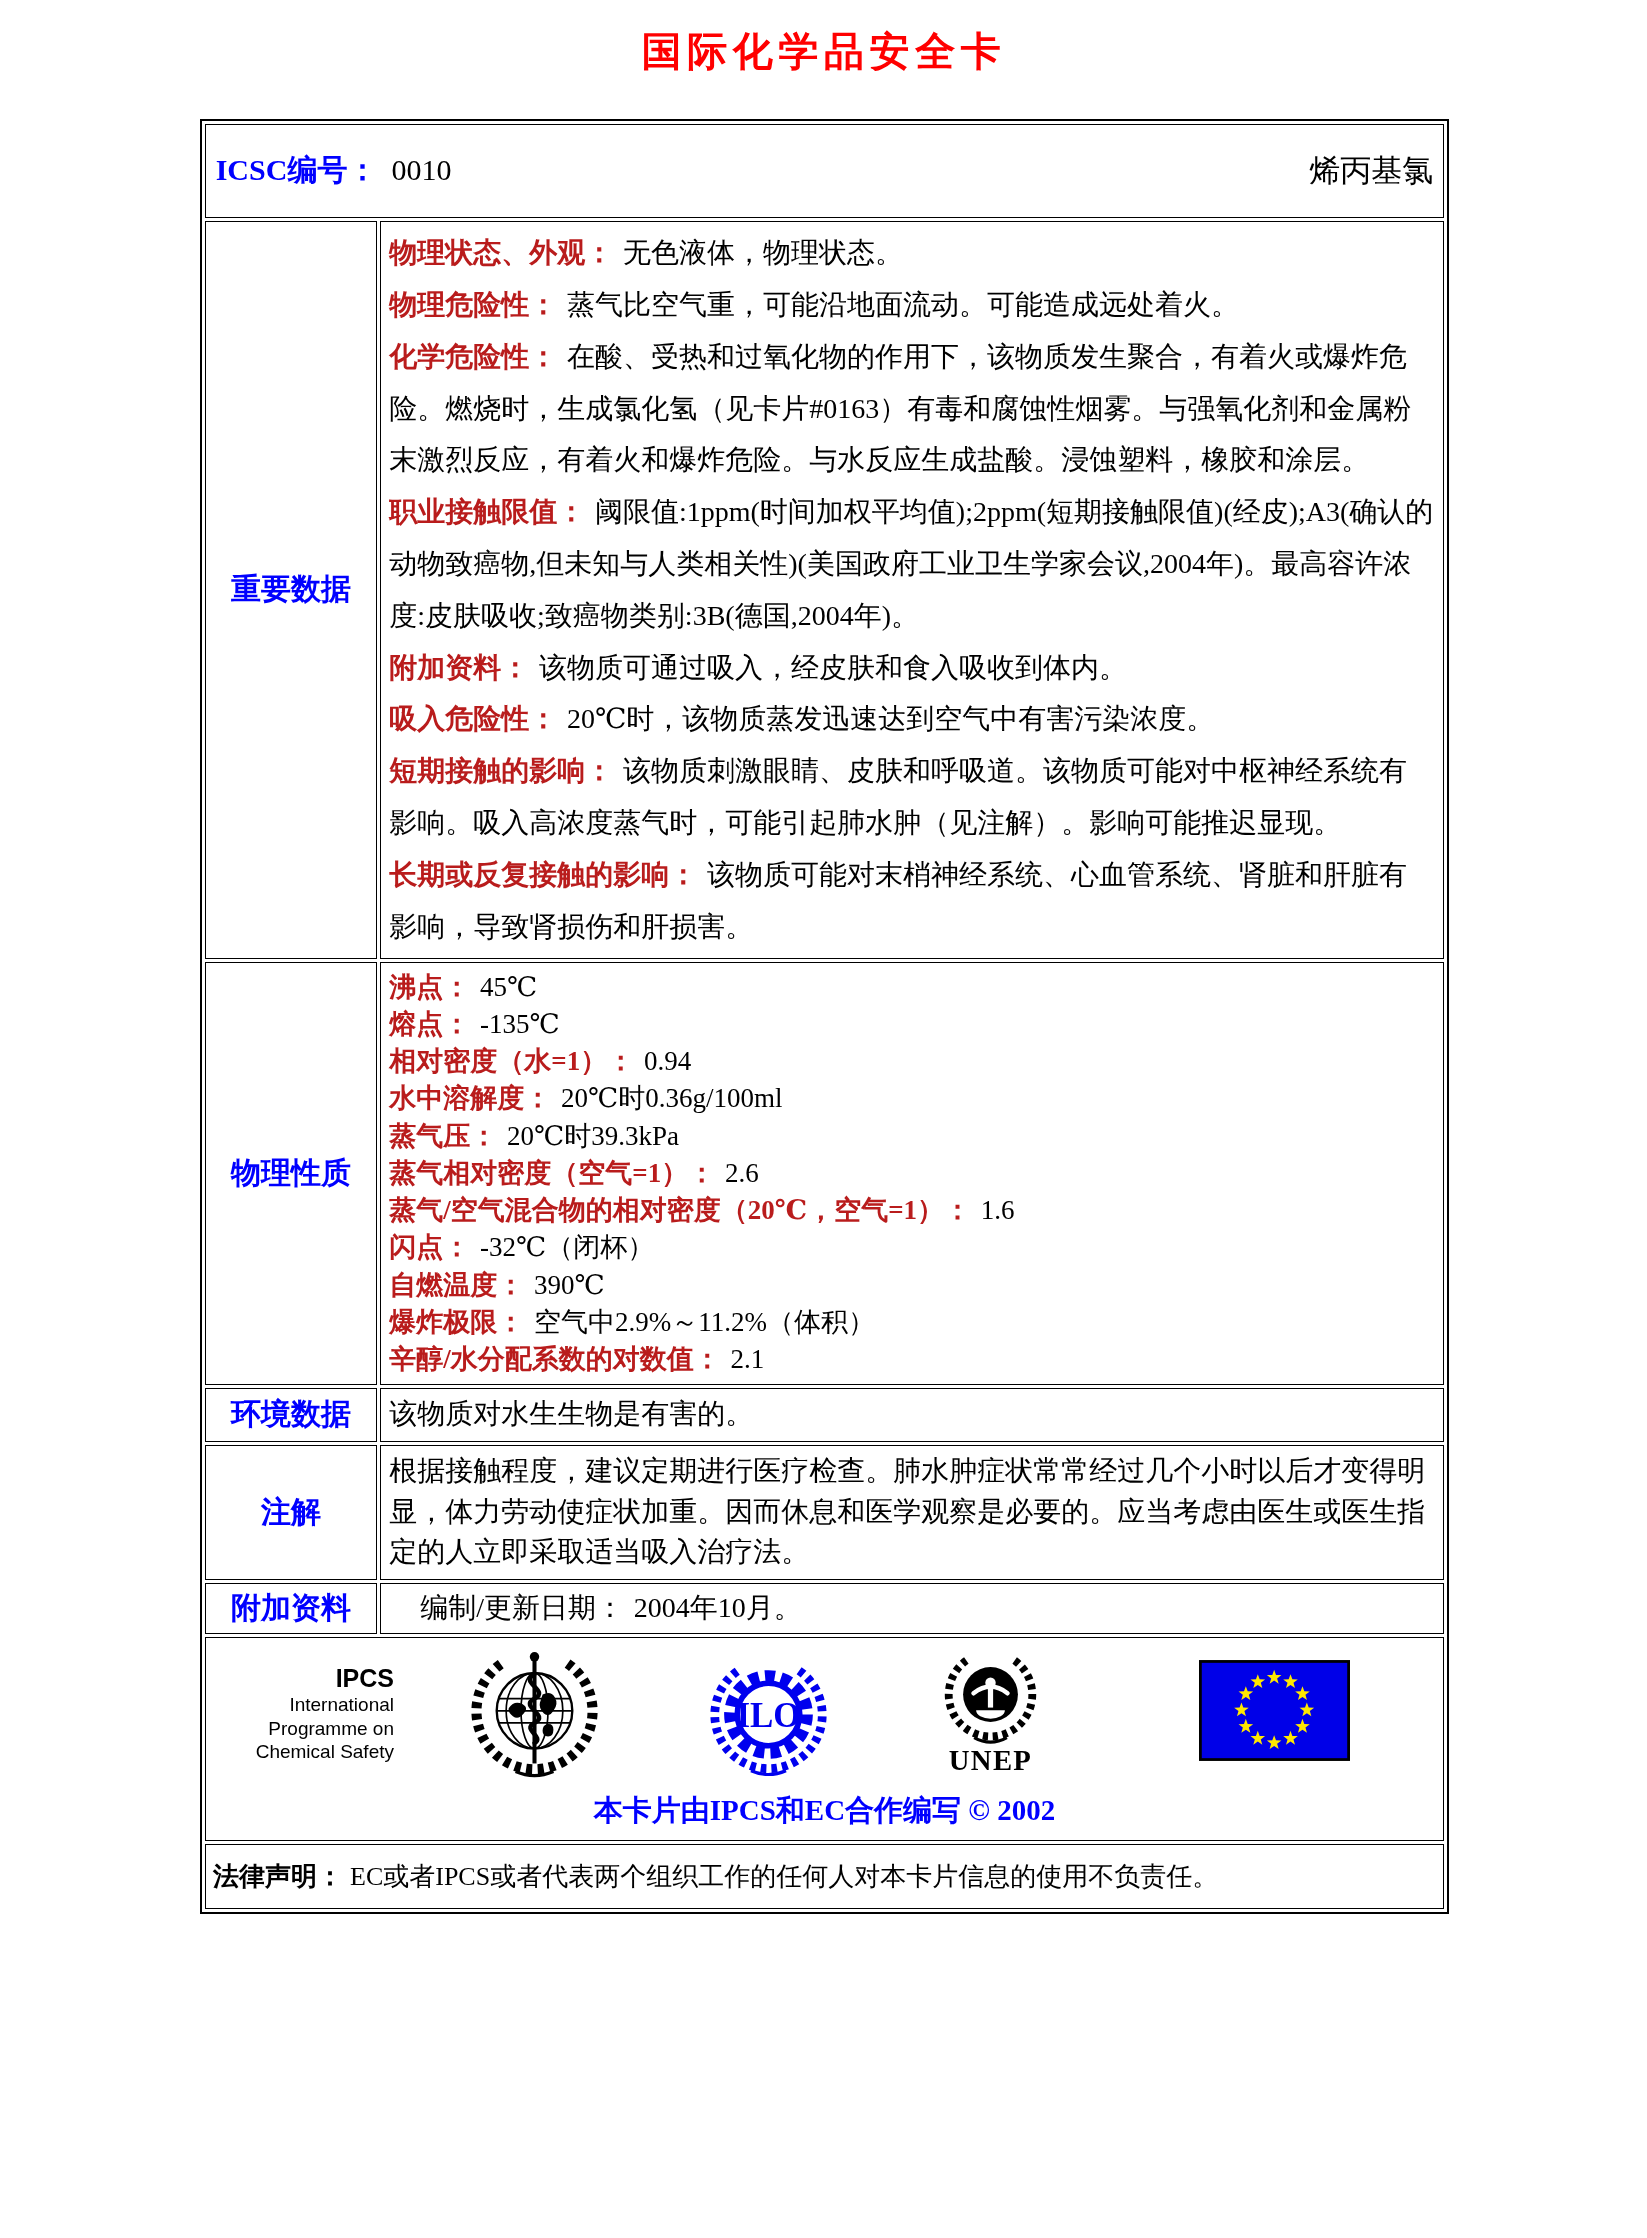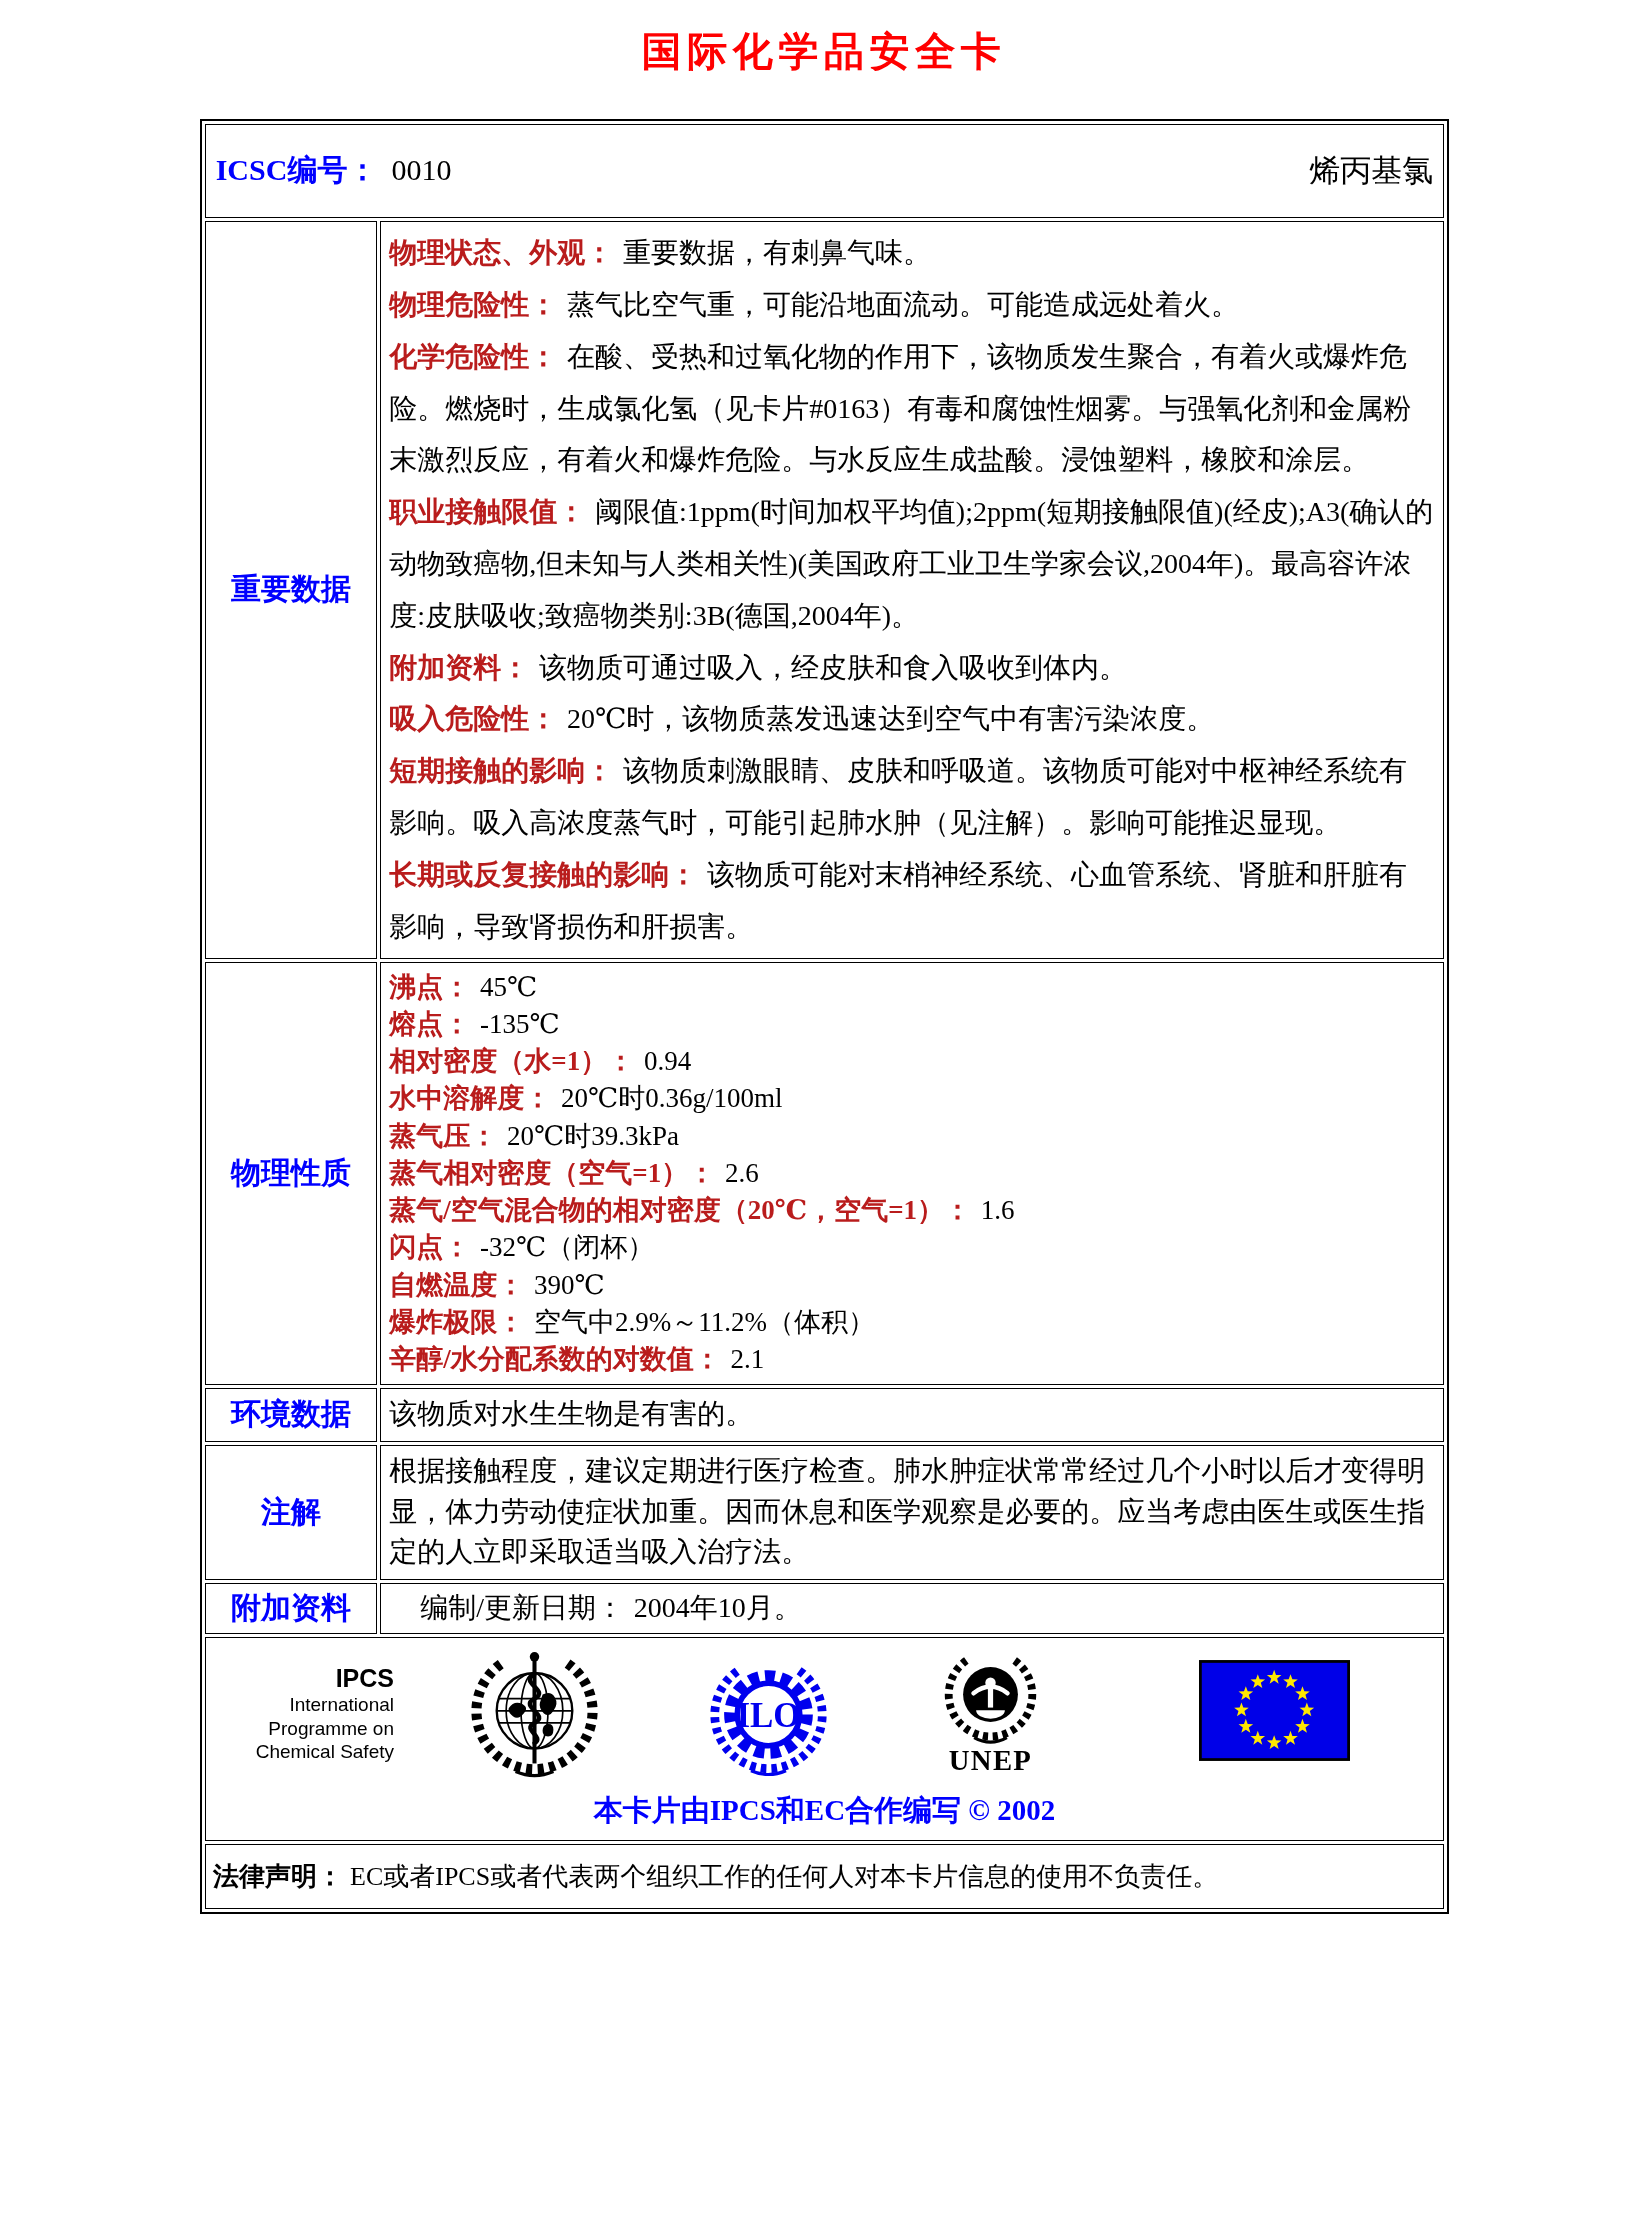--- a/index.html
+++ b/index.html
@@ -68,21 +68,21 @@
           <span class="icsc-label">ICSC编号：</span><span class="icsc-number">0010</span>
         </div>
         <div class="substance">烯丙基氯</div>
       </div>
     </td>
   </tr>
 
   <tr>
     <td class="rowlabel">重要数据</td>
     <td class="content imp">
-      <div class="para"><span class="plabel">物理状态、外观：</span><span>重要数据，有刺鼻气味。</span></div>
+      <div class="para"><span class="plabel">物理状态、外观：</span><span>无色液体，物理状态。</span></div>
       <div class="para"><span class="plabel">物理危险性：</span><span>蒸气比空气重，可能沿地面流动。可能造成远处着火。</span></div>
       <div class="para"><span class="plabel">化学危险性：</span><span>在酸、受热和过氧化物的作用下，该物质发生聚合，有着火或爆炸危险。燃烧时，生成氯化氢（见卡片#0163）有毒和腐蚀性烟雾。与强氧化剂和金属粉末激烈反应，有着火和爆炸危险。与水反应生成盐酸。浸蚀塑料，橡胶和涂层。</span></div>
       <div class="para"><span class="plabel">职业接触限值：</span><span>阈限值:1ppm(时间加权平均值);2ppm(短期接触限值)(经皮);A3(确认的动物致癌物,但未知与人类相关性)(美国政府工业卫生学家会议,2004年)。最高容许浓度:皮肤吸收;致癌物类别:3B(德国,2004年)。</span></div>
       <div class="para"><span class="plabel">附加资料：</span><span>该物质可通过吸入，经皮肤和食入吸收到体内。</span></div>
       <div class="para"><span class="plabel">吸入危险性：</span><span>20℃时，该物质蒸发迅速达到空气中有害污染浓度。</span></div>
       <div class="para"><span class="plabel">短期接触的影响：</span><span>该物质刺激眼睛、皮肤和呼吸道。该物质可能对中枢神经系统有影响。吸入高浓度蒸气时，可能引起肺水肿（见注解）。影响可能推迟显现。</span></div>
       <div class="para"><span class="plabel">长期或反复接触的影响：</span><span>该物质可能对末梢神经系统、心血管系统、肾脏和肝脏有影响，导致肾损伤和肝损害。</span></div>
     </td>
   </tr>
 

